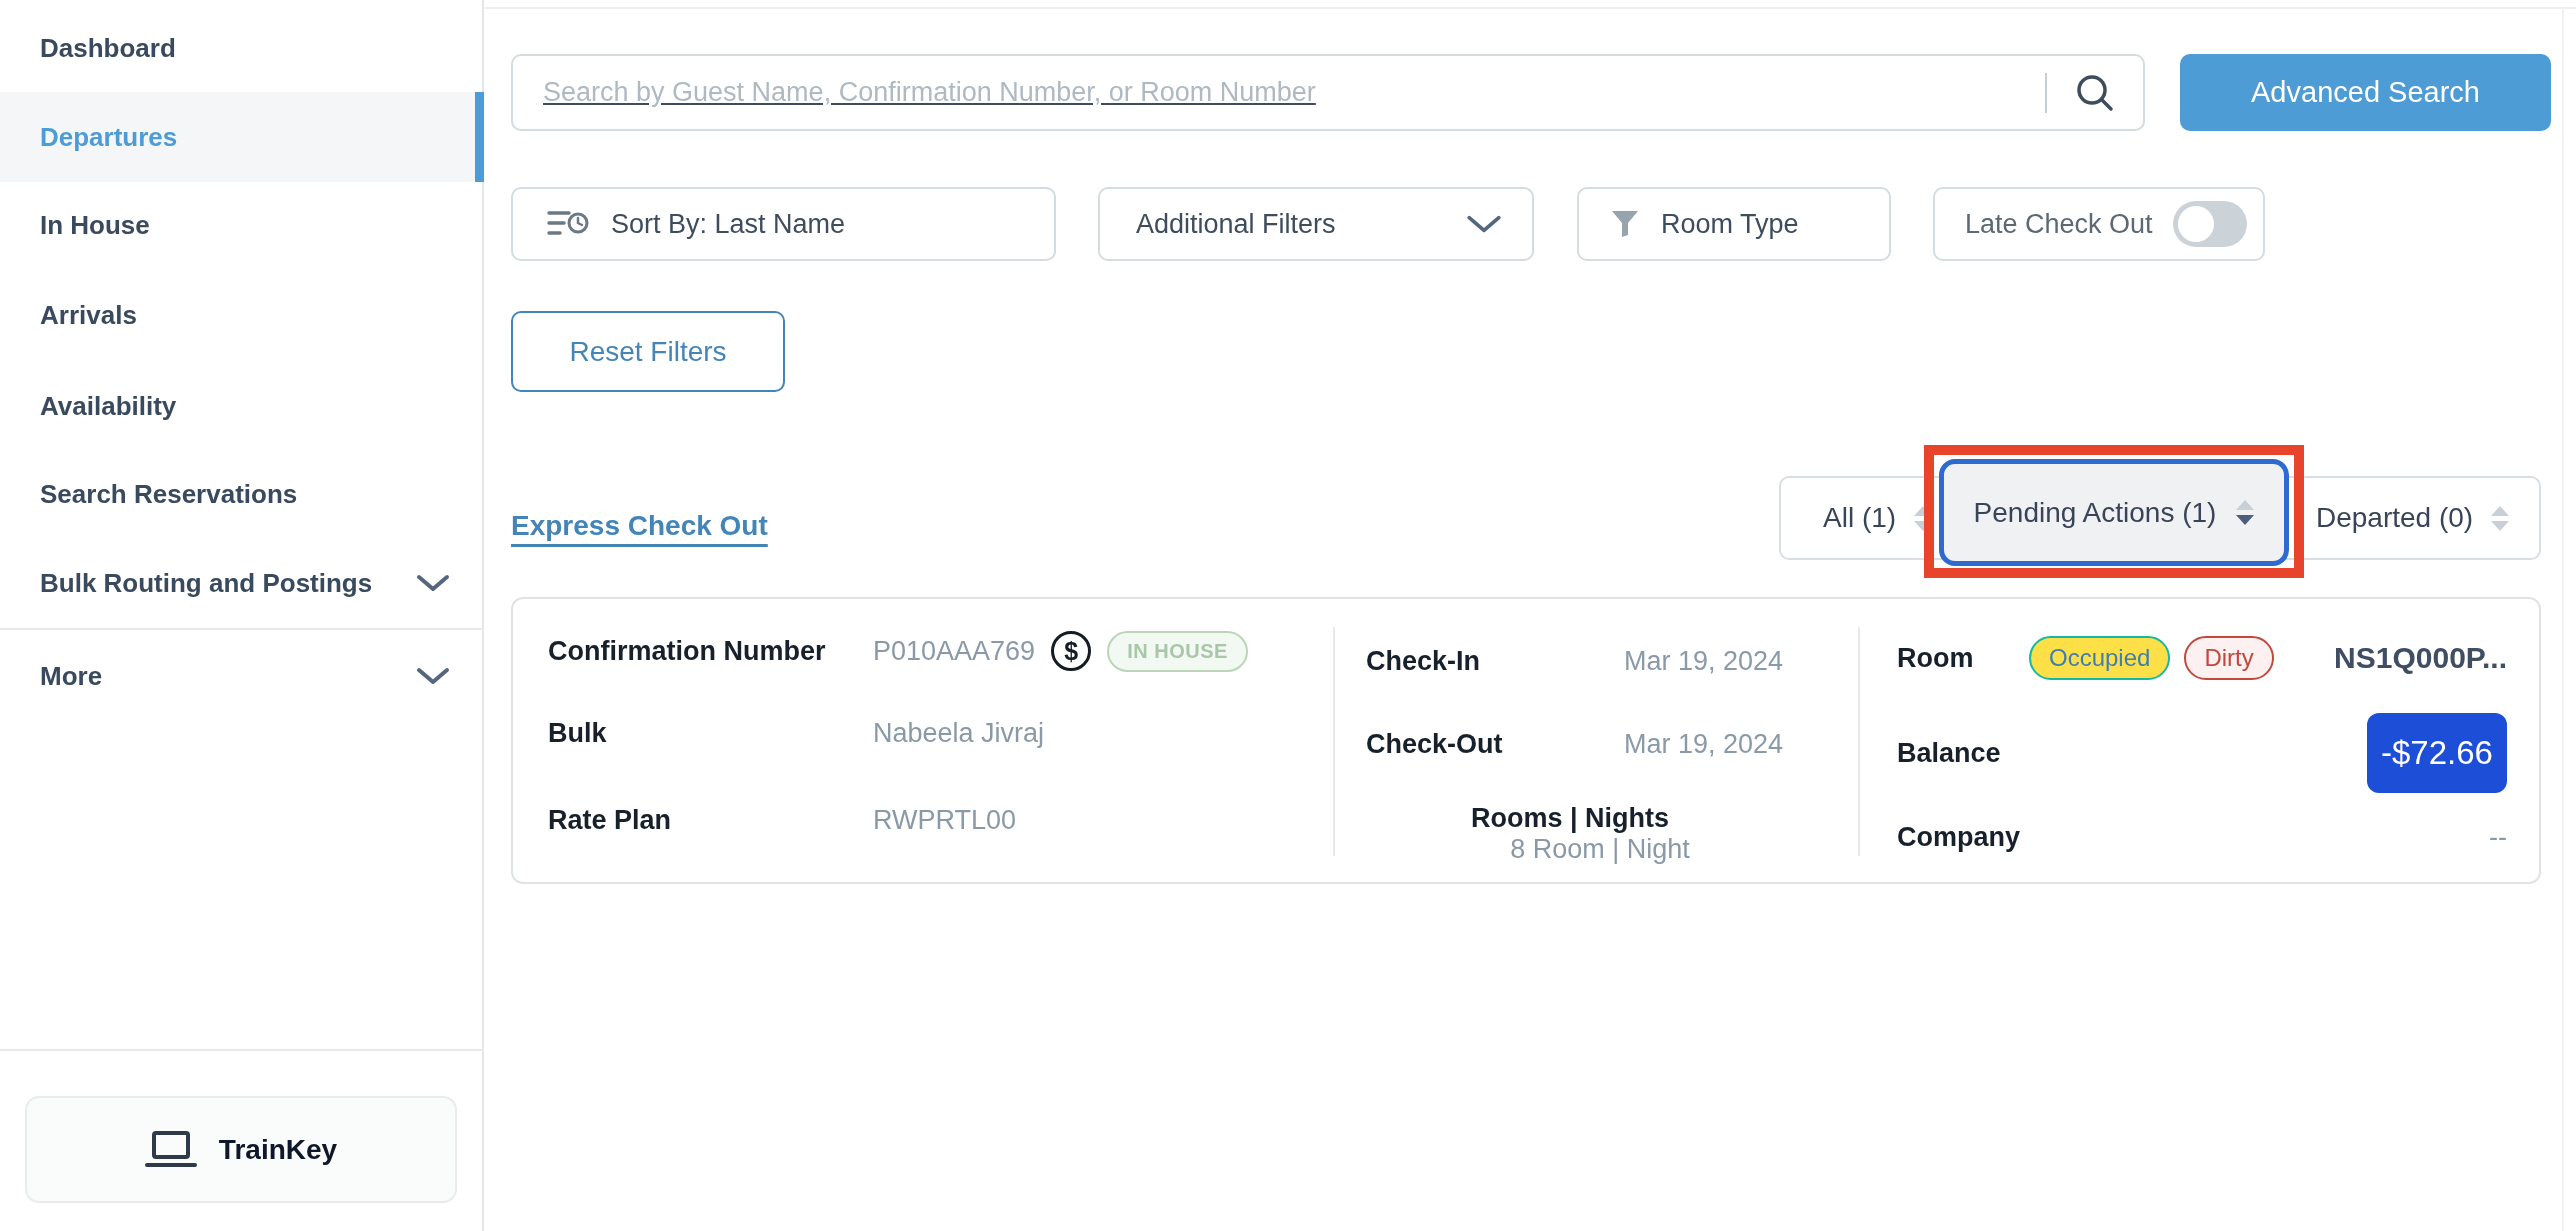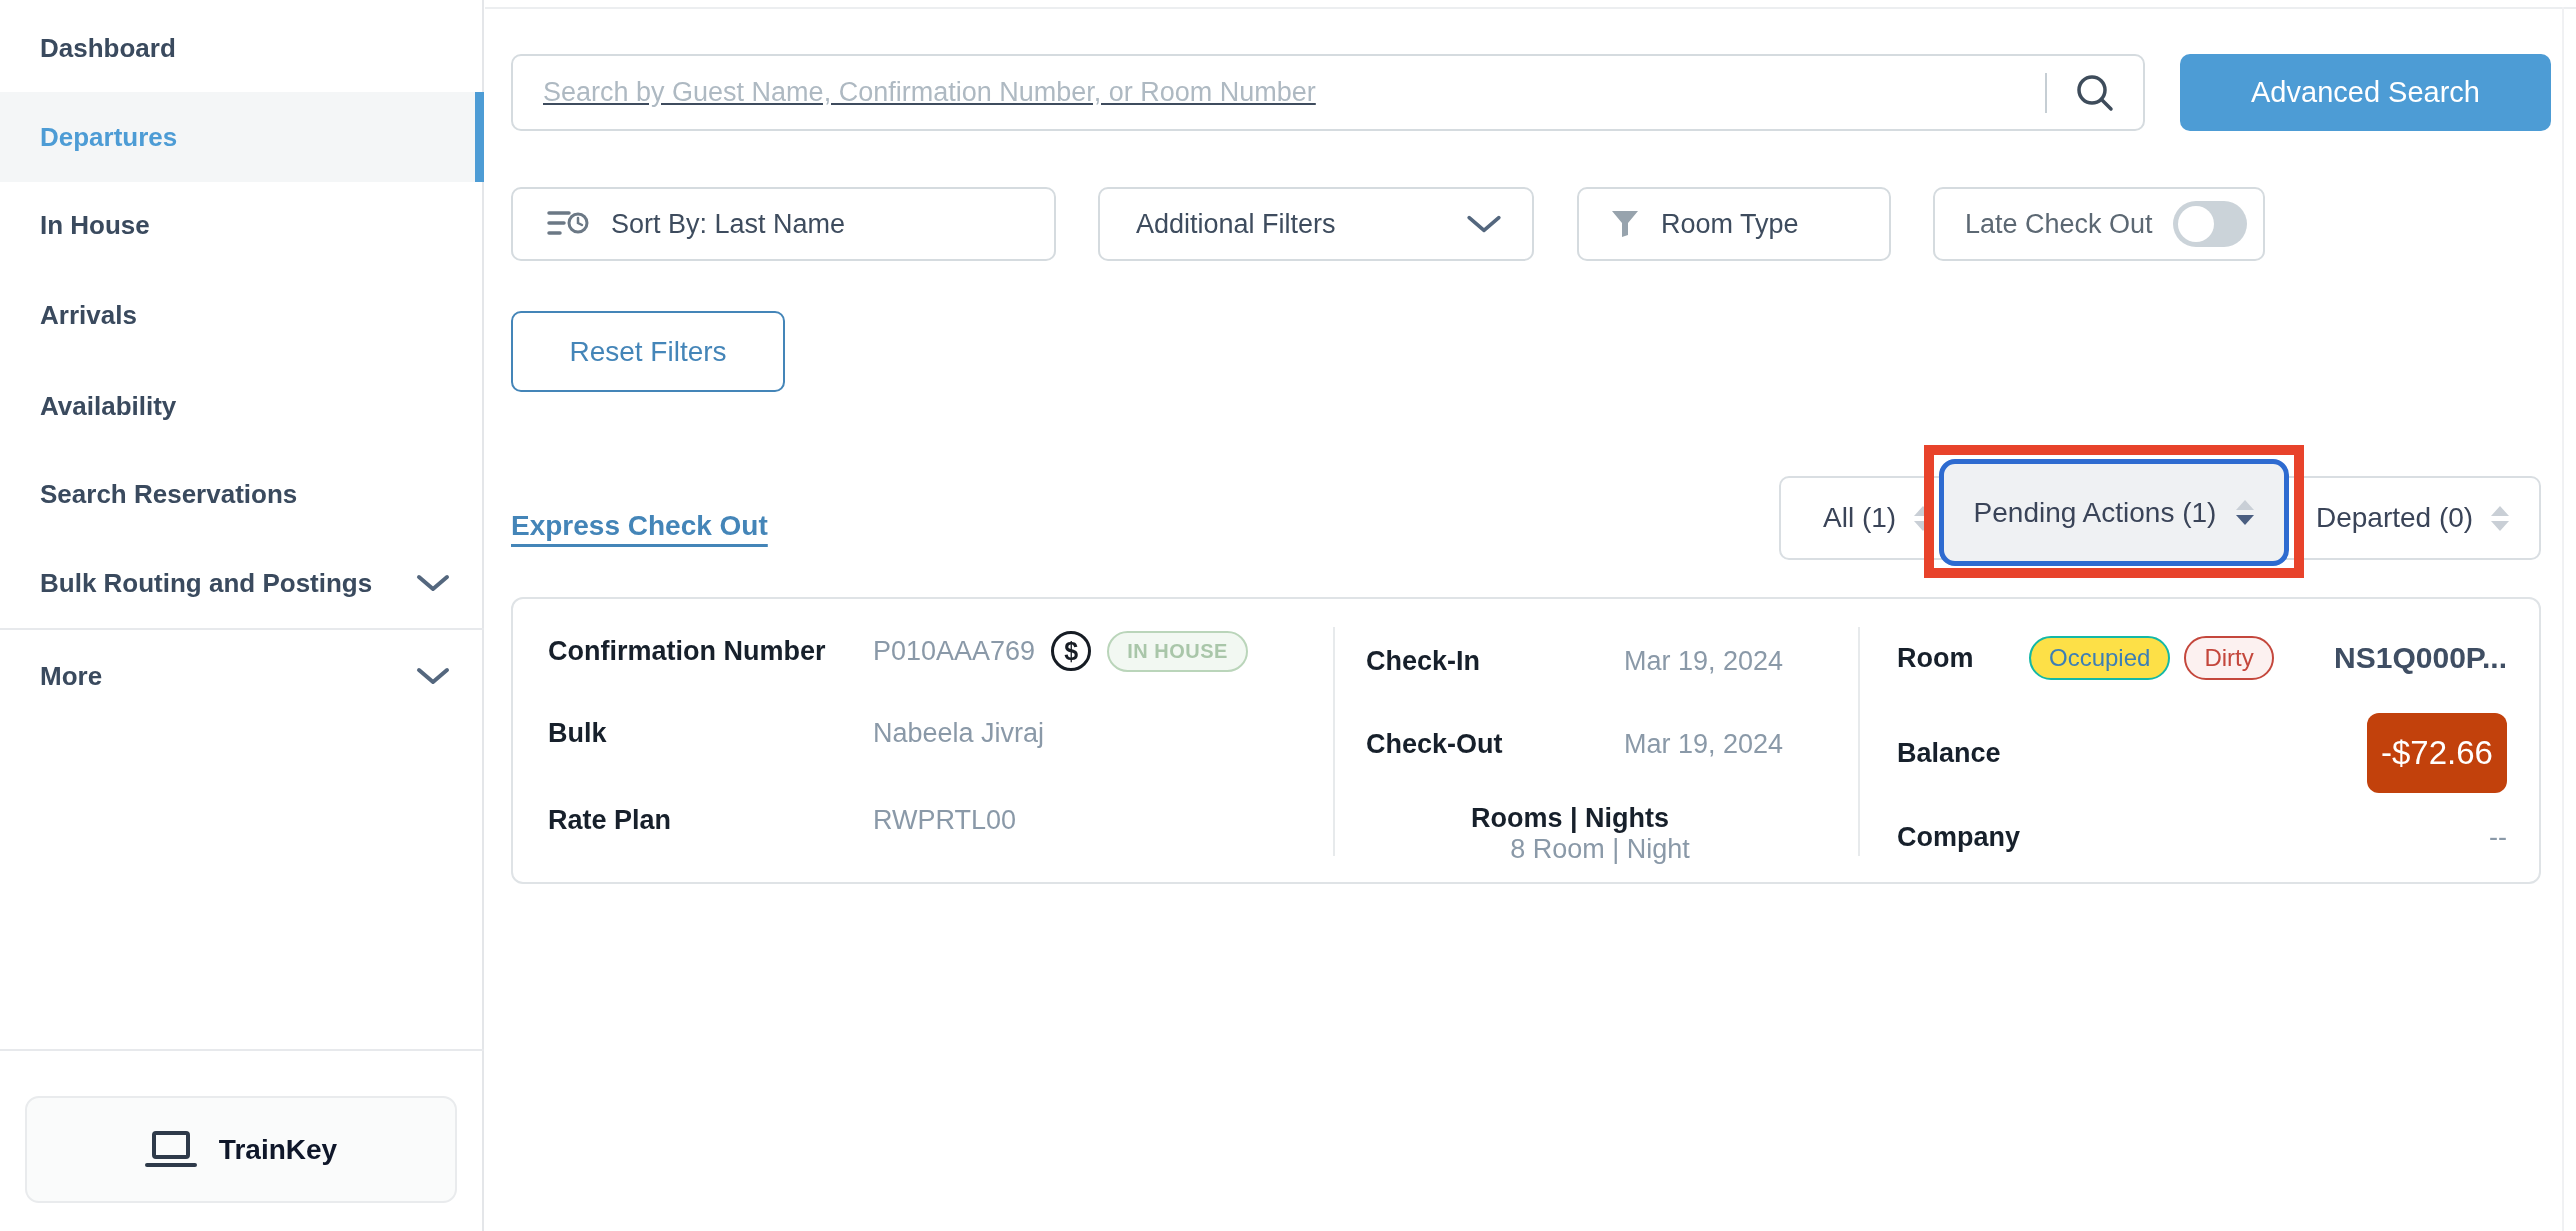--- a/index.html
+++ b/index.html
@@ -88,21 +88,21 @@
   
   #r-room { left:1384px; top:35px;  height:48px; width:610px; }
   #r-bal  { left:1384px; top:114px; height:80px; width:610px; }
   #r-co   { left:1384px; top:214px; height:48px; width:610px; }
   #r-room .klabel { width:132px; flex:none; }
   .pill { padding:6px 18px; border-radius:23px; font-size:24px; flex:none; }
   .pill.occ { border:2px solid #14b8a6; background:#fde047; color:#3D7FB5; margin-right:14px; }
   .pill.dirty { border:2px solid #C4473C; background:#FCF1F0; color:#C4473C; }
   #room-val { flex:1; text-align:right; font-size:30px; font-weight:600; color:#3F4E63; }
   #r-bal .klabel { flex:1; }
-  #bal-chip { width:140px; height:80px; background:#c2410c; border-radius:12px; color:#fff; font-size:33px;
+  #bal-chip { width:140px; height:80px; background:#1d4ed8; border-radius:12px; color:#fff; font-size:33px;
               display:flex; align-items:center; justify-content:center; cursor:pointer; }
   #r-co .klabel { flex:1; }
   #co-val { text-align:right; }
 </style>
 </head>
 <body>
 
 <div id="app">
 
   <nav id="sidebar">

